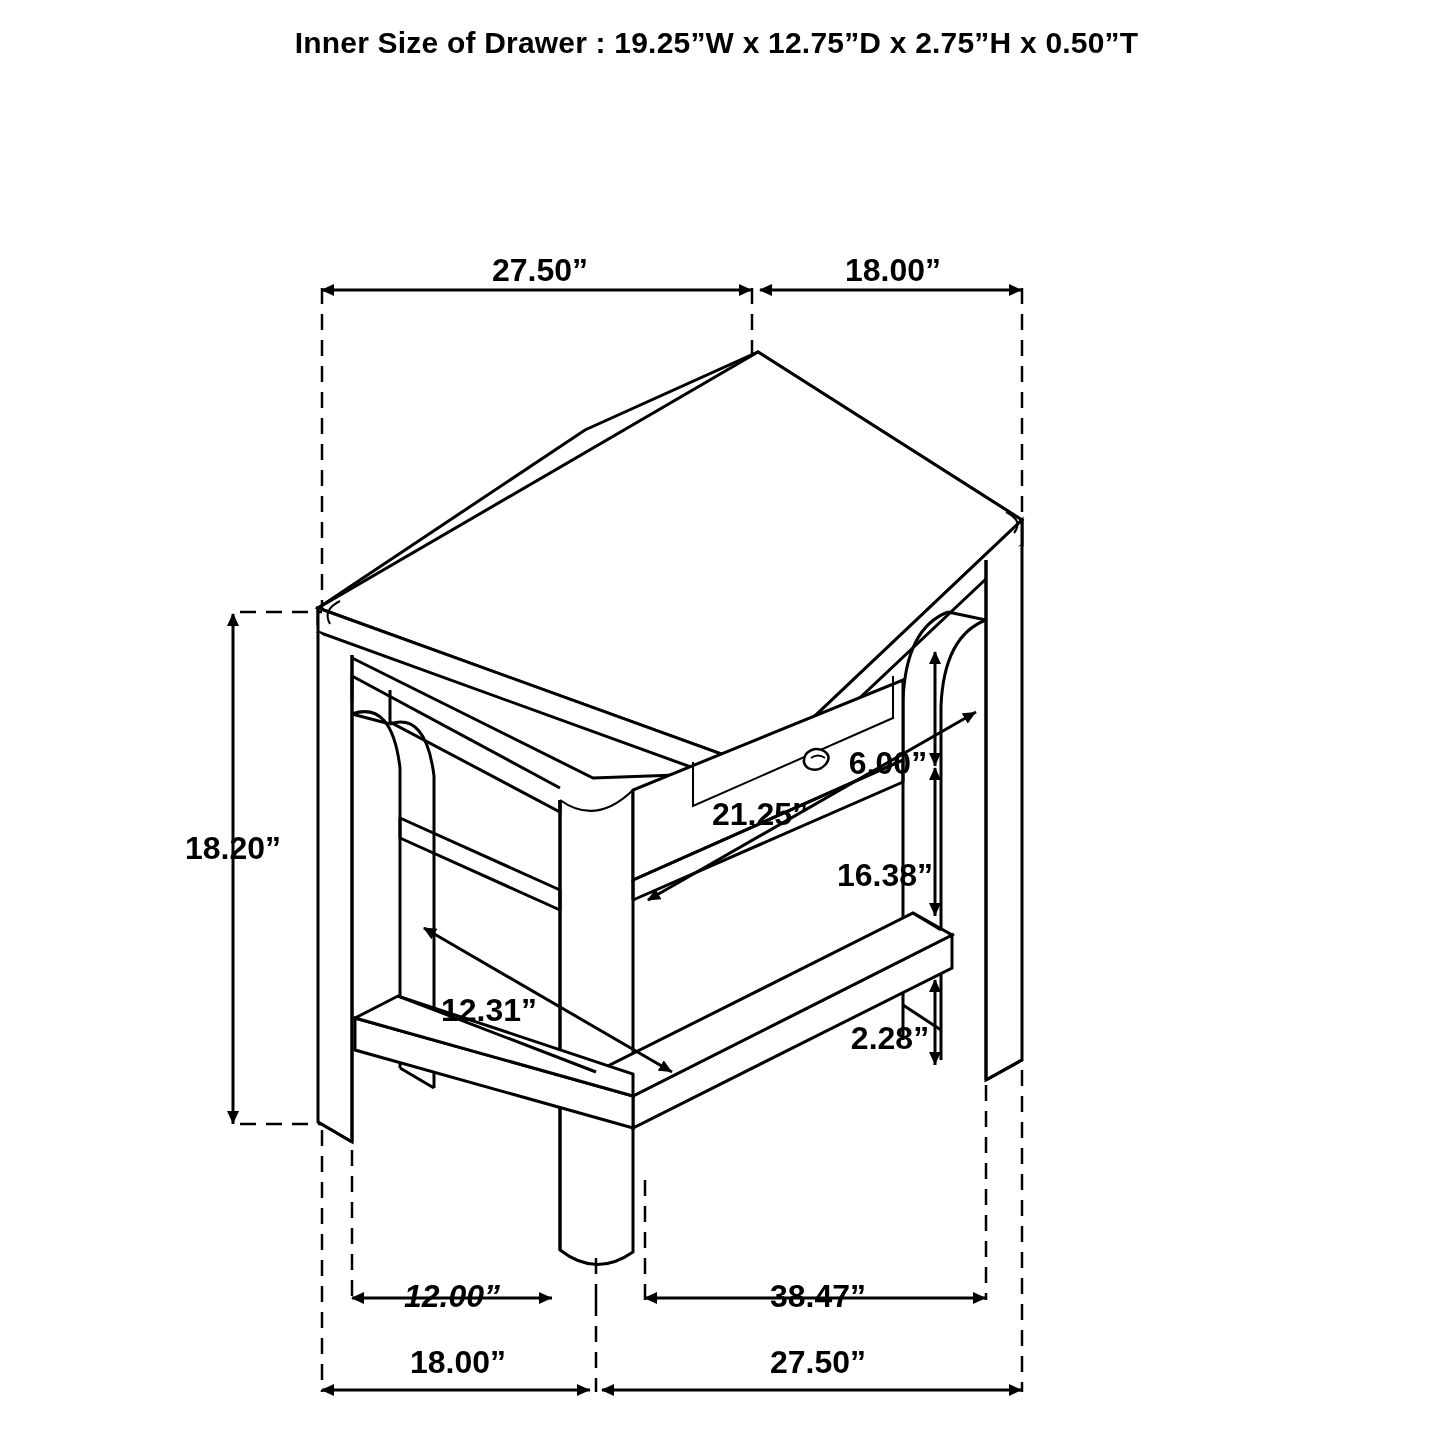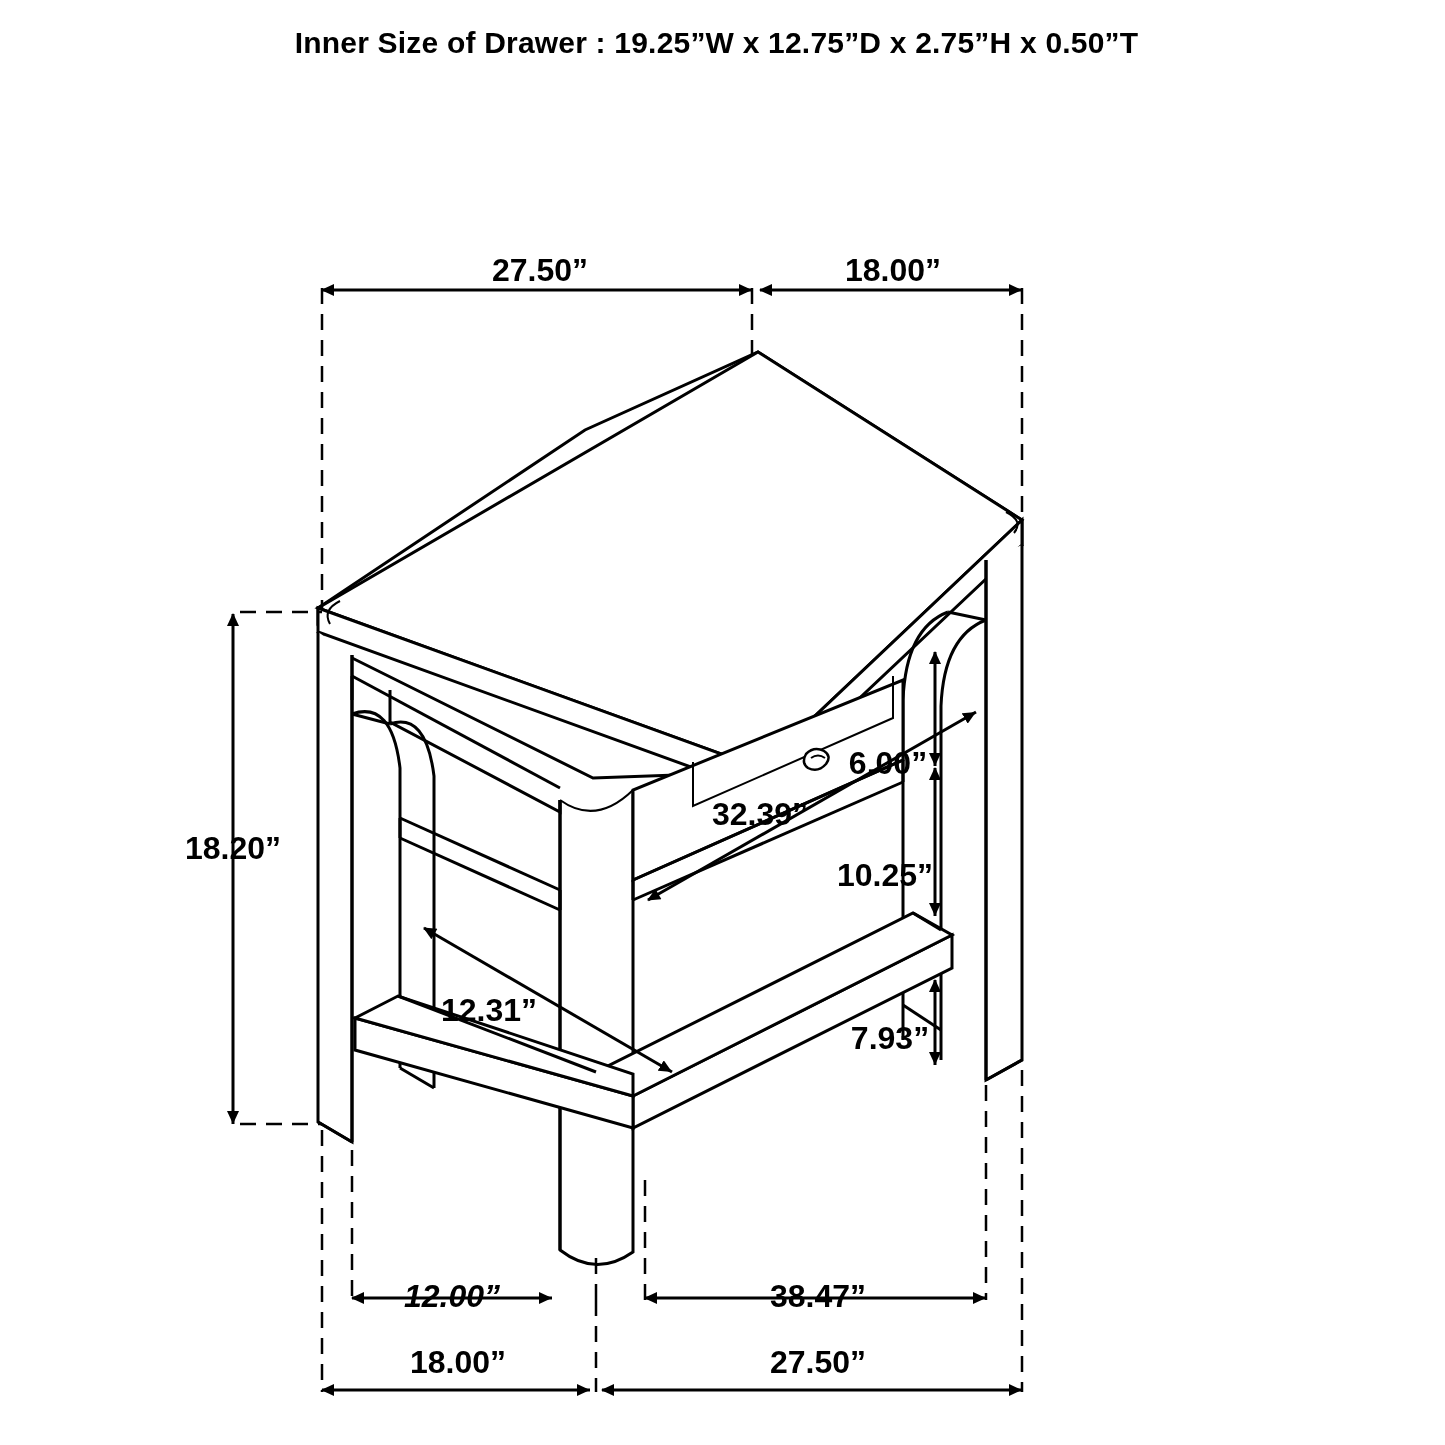--- a/index.html
+++ b/index.html
@@ -171,22 +171,22 @@
       <line x1="322" y1="1390" x2="590" y2="1390" marker-start="url(#arrL)" marker-end="url(#arrR)"></line>
 
       <line x1="602" y1="1390" x2="1022" y2="1390" marker-start="url(#arrL)" marker-end="url(#arrR)"></line>
     </g>
   </svg>
 
   <div class="dim-label" style="left:540px; top:270px;">27.50”</div>
   <div class="dim-label" style="left:893px; top:270px;">18.00”</div>
   <div class="dim-label" style="left:233px; top:848px;">18.20”</div>
   <div class="dim-label" style="left:888px; top:731px;margin-top:32px;">6.00”</div>
-  <div class="dim-label" style="left:760px; top:814px;">32.39”</div>
-  <div class="dim-label" style="left:885px; top:875px;">10.25”</div>
+  <div class="dim-label" style="left:760px; top:814px;">21.25”</div>
+  <div class="dim-label" style="left:885px; top:875px;">16.38”</div>
   <div class="dim-label" style="left:489px; top:1010px;">12.31”</div>
-  <div class="dim-label" style="left:890px; top:1038px;">7.93”</div>
+  <div class="dim-label" style="left:890px; top:1038px;">2.28”</div>
   <div class="dim-label" style="left:452px; top:1296px;font-style:italic;">12.00”</div>
   <div class="dim-label" style="left:818px; top:1296px;">38.47”</div>
   <div class="dim-label" style="left:458px; top:1362px;">18.00”</div>
   <div class="dim-label" style="left:818px; top:1362px;">27.50”</div>
 
 </div>
 
 </body></html>

